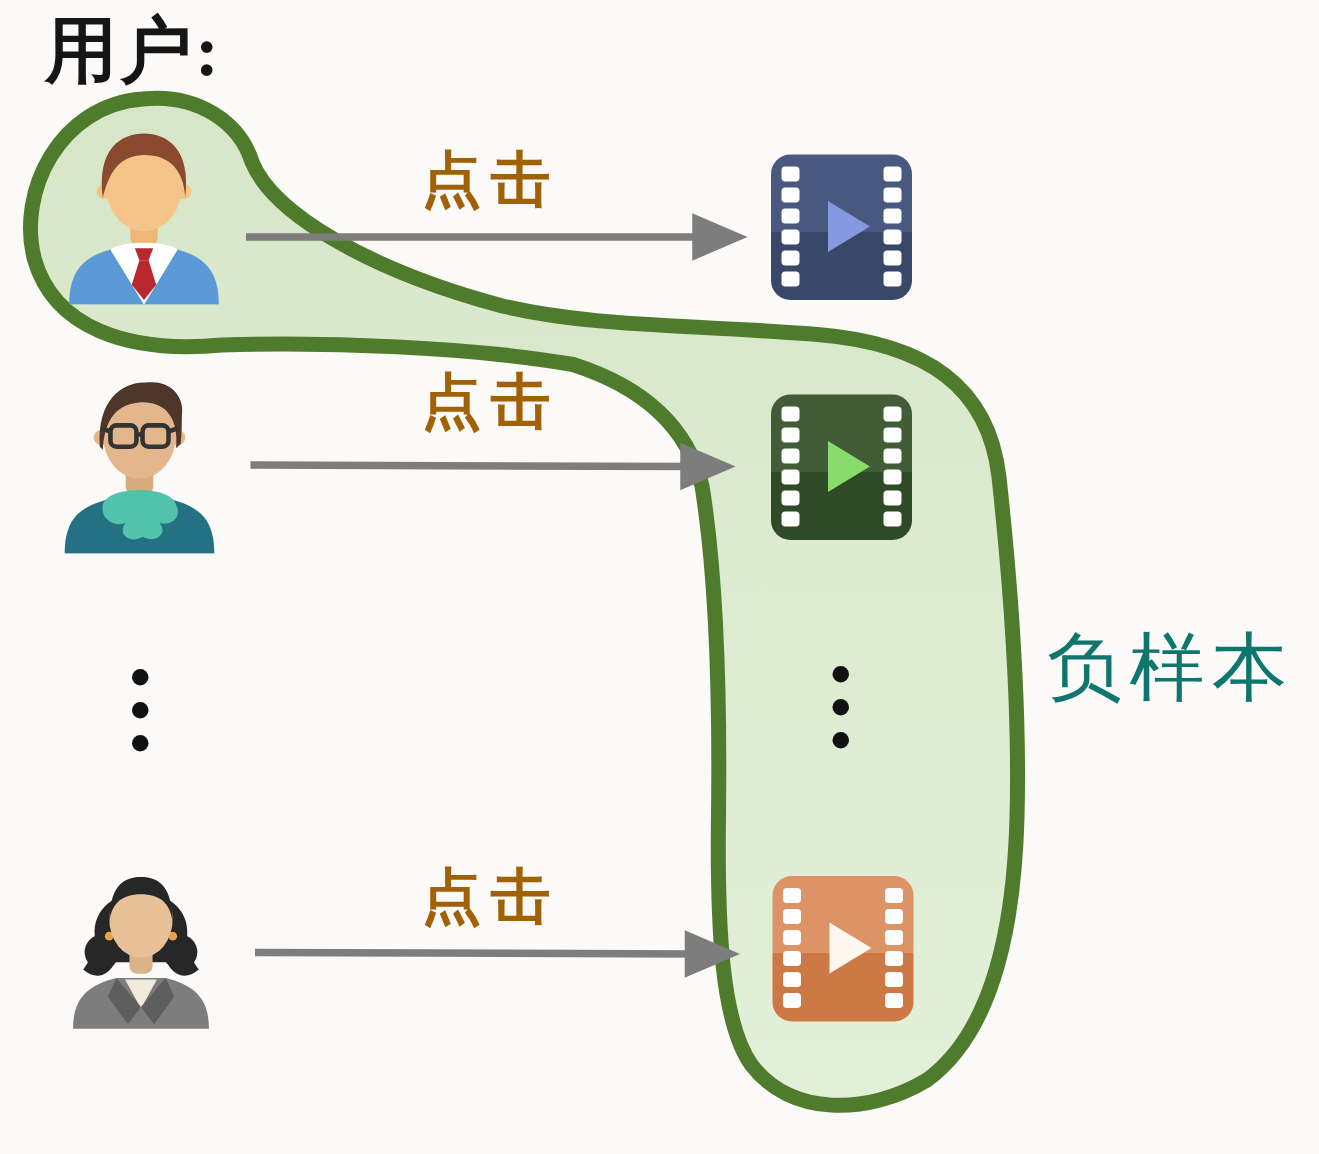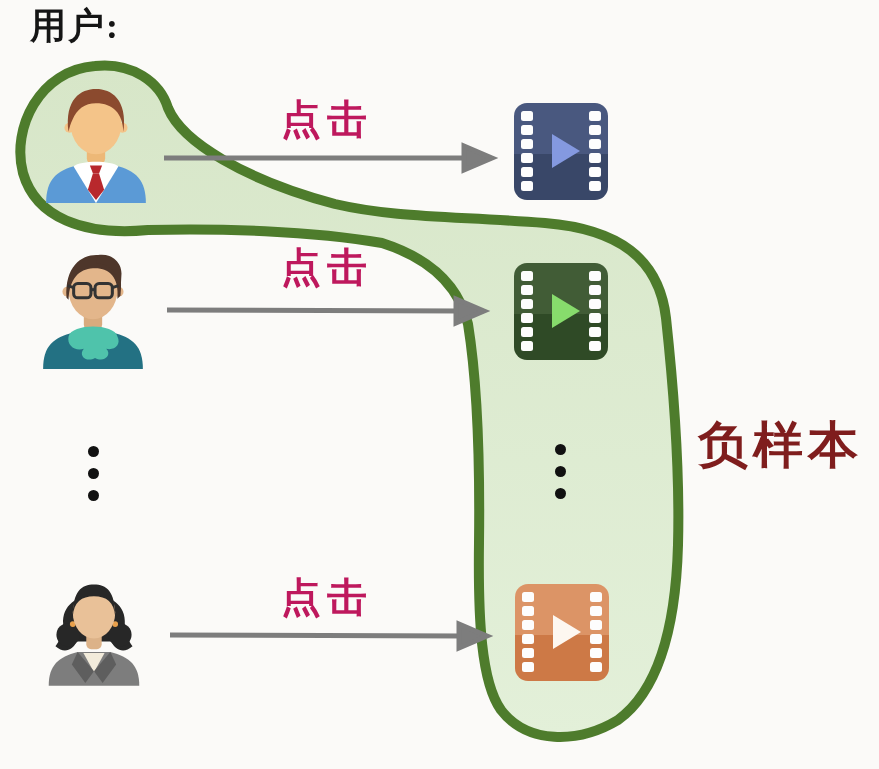--- a/index.html
+++ b/index.html
@@ -4,36 +4,36 @@
 <style>
   html,body{margin:0;padding:0;background:#fbfaf8;}
   .canvas{
     position:relative;width:879px;height:769px;overflow:hidden;
     background:#fbfaf8;
     font-family:"Liberation Serif","DejaVu Serif",serif;
   }
   .layer{position:absolute;left:0;top:0;width:879px;height:769px;}
   
   .col-title{
-    position:absolute;font-size:36px;font-weight:bold;color:#151515;
+    position:absolute;font-size:48px;font-weight:bold;color:#151515;
     letter-spacing:2px;white-space:nowrap;
   }
   .title-users{left:30px;top:2px;}
   .title-items{left:492px;top:2px;}
   .click-label{
     position:absolute;width:130px;text-align:center;
-    font-size:40px;font-weight:bold;color:#be185d;letter-spacing:6px;
+    font-size:40px;font-weight:bold;color:#a16207;letter-spacing:6px;
     white-space:nowrap;
   }
   .click-1{left:262px;top:92px;}
   .click-2{left:262px;top:240px;}
   .click-3{left:262px;top:570px;}
   .negative-label{
     position:absolute;left:698px;top:412px;
-    font-size:50px;font-weight:bold;color:#7f1d1d;letter-spacing:5px;
+    font-size:50px;font-weight:normal;color:#0f766e;letter-spacing:5px;
     white-space:nowrap;
   }
   
   .film{
     position:absolute;width:94px;height:97px;border-radius:13px;
     background:linear-gradient(to bottom,var(--c1) 0 53%,var(--c2) 53% 100%);
   }
   .fholes{
     position:absolute;top:8px;bottom:9px;width:12px;
     display:flex;flex-direction:column;justify-content:space-between;

